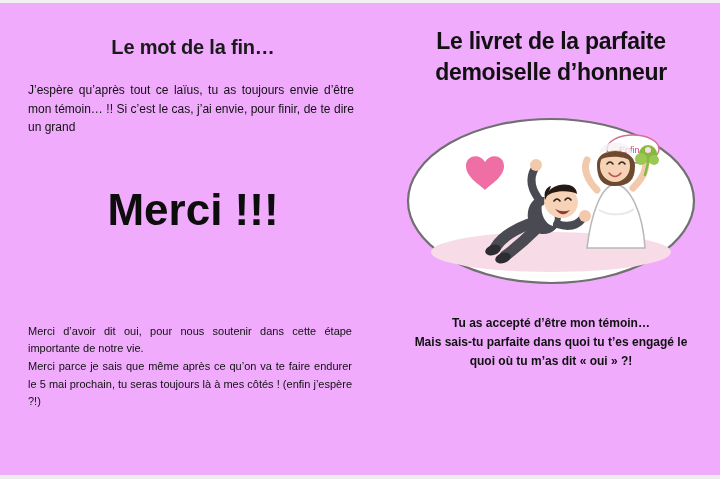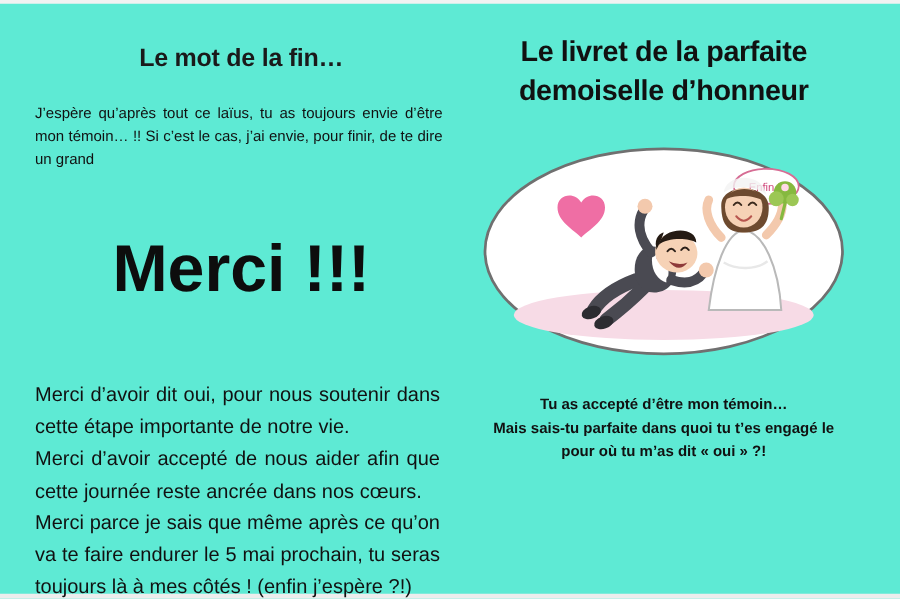--- a/index.html
+++ b/index.html
@@ -10,21 +10,21 @@
     width: 720px;
     height: 479px;
     background: #ffffff;
     font-family: "Liberation Sans", sans-serif;
     overflow: hidden;
     position: relative;
   }
   .page {
     position: absolute;
     inset: 0;
-    background: #5eead4;
+    background: #f0abfc;
   }
   
   .edge-top {
     position: absolute;
     top: 0; left: 0; right: 0;
     height: 3px;
     background: #f2f2f2;
   }
   .edge-bottom {
     position: absolute;
@@ -53,41 +53,41 @@
     margin-top: 22px;
     font-size: 12px;
     line-height: 1.55;
     color: #111111;
     text-align: justify;
     padding-right: 4px;
   }
   .merci {
     margin-top: 48px;
     text-align: center;
-    font-size: 53px;
+    font-size: 44px;
     font-weight: bold;
     color: #0d0d0d;
     letter-spacing: 0px;
   }
   .left-outro {
-    margin-top: 58px;
-    font-size: 16px;
+    margin-top: 88px;
+    font-size: 11px;
     line-height: 1.6;
     color: #111111;
     text-align: justify;
     padding-right: 6px;
   }
   .left-outro p {
     margin: 0;
   }
 
   
   .right-panel {
     position: absolute;
-    left: 368px;
+    left: 388px;
     top: 18px;
     width: 326px;
     height: 430px;
   }
   .right-title {
     text-align: center;
     font-size: 23px;
     font-weight: bold;
     color: #111111;
     line-height: 1.35;
@@ -128,21 +128,20 @@
 
   <div class="left-panel">
     <div class="left-title">Le mot de la fin…</div>
 
     <div class="left-intro">J’espère qu’après tout ce laïus, tu as toujours envie d’être mon témoin… !! Si c’est le cas, j’ai envie, pour finir, de te dire un grand</div>
 
     <div class="merci">Merci !!!</div>
 
     <div class="left-outro">
       <p>Merci d’avoir dit oui, pour nous soutenir dans cette étape importante de notre vie.</p>
-      <p>Merci d’avoir accepté de nous aider afin que cette journée reste ancrée dans nos cœurs.</p>
       <p>Merci parce je sais que même après ce qu’on va te faire endurer le 5 mai prochain, tu seras toujours là à mes côtés ! (enfin j’espère ?!)</p>
     </div>
   </div>
 
   <div class="right-panel">
     <div class="right-title">
       <div>Le livret de la parfaite</div>
       <div>demoiselle d’honneur</div>
     </div>
 
@@ -226,16 +225,16 @@
           <path d="M164 94 q3,-4 6,0" stroke="#2b2019" stroke-width="1.6" fill="none" stroke-linecap="round"></path>
 
           <path d="M154 103 q8,10 15,1 q-7,3 -15,-1 z" fill="#8d3a3a"></path>
         </g>
       </svg>
     </div>
 
     <div class="right-footer">
       <p>Tu as accepté d’être mon témoin…</p>
       <p>Mais sais-tu parfaite dans quoi tu t’es engagé le</p>
-      <p>pour où tu m’as dit « oui » ?!</p>
+      <p>quoi où tu m’as dit « oui » ?!</p>
     </div>
   </div>
 </div>
 
 </body></html>

